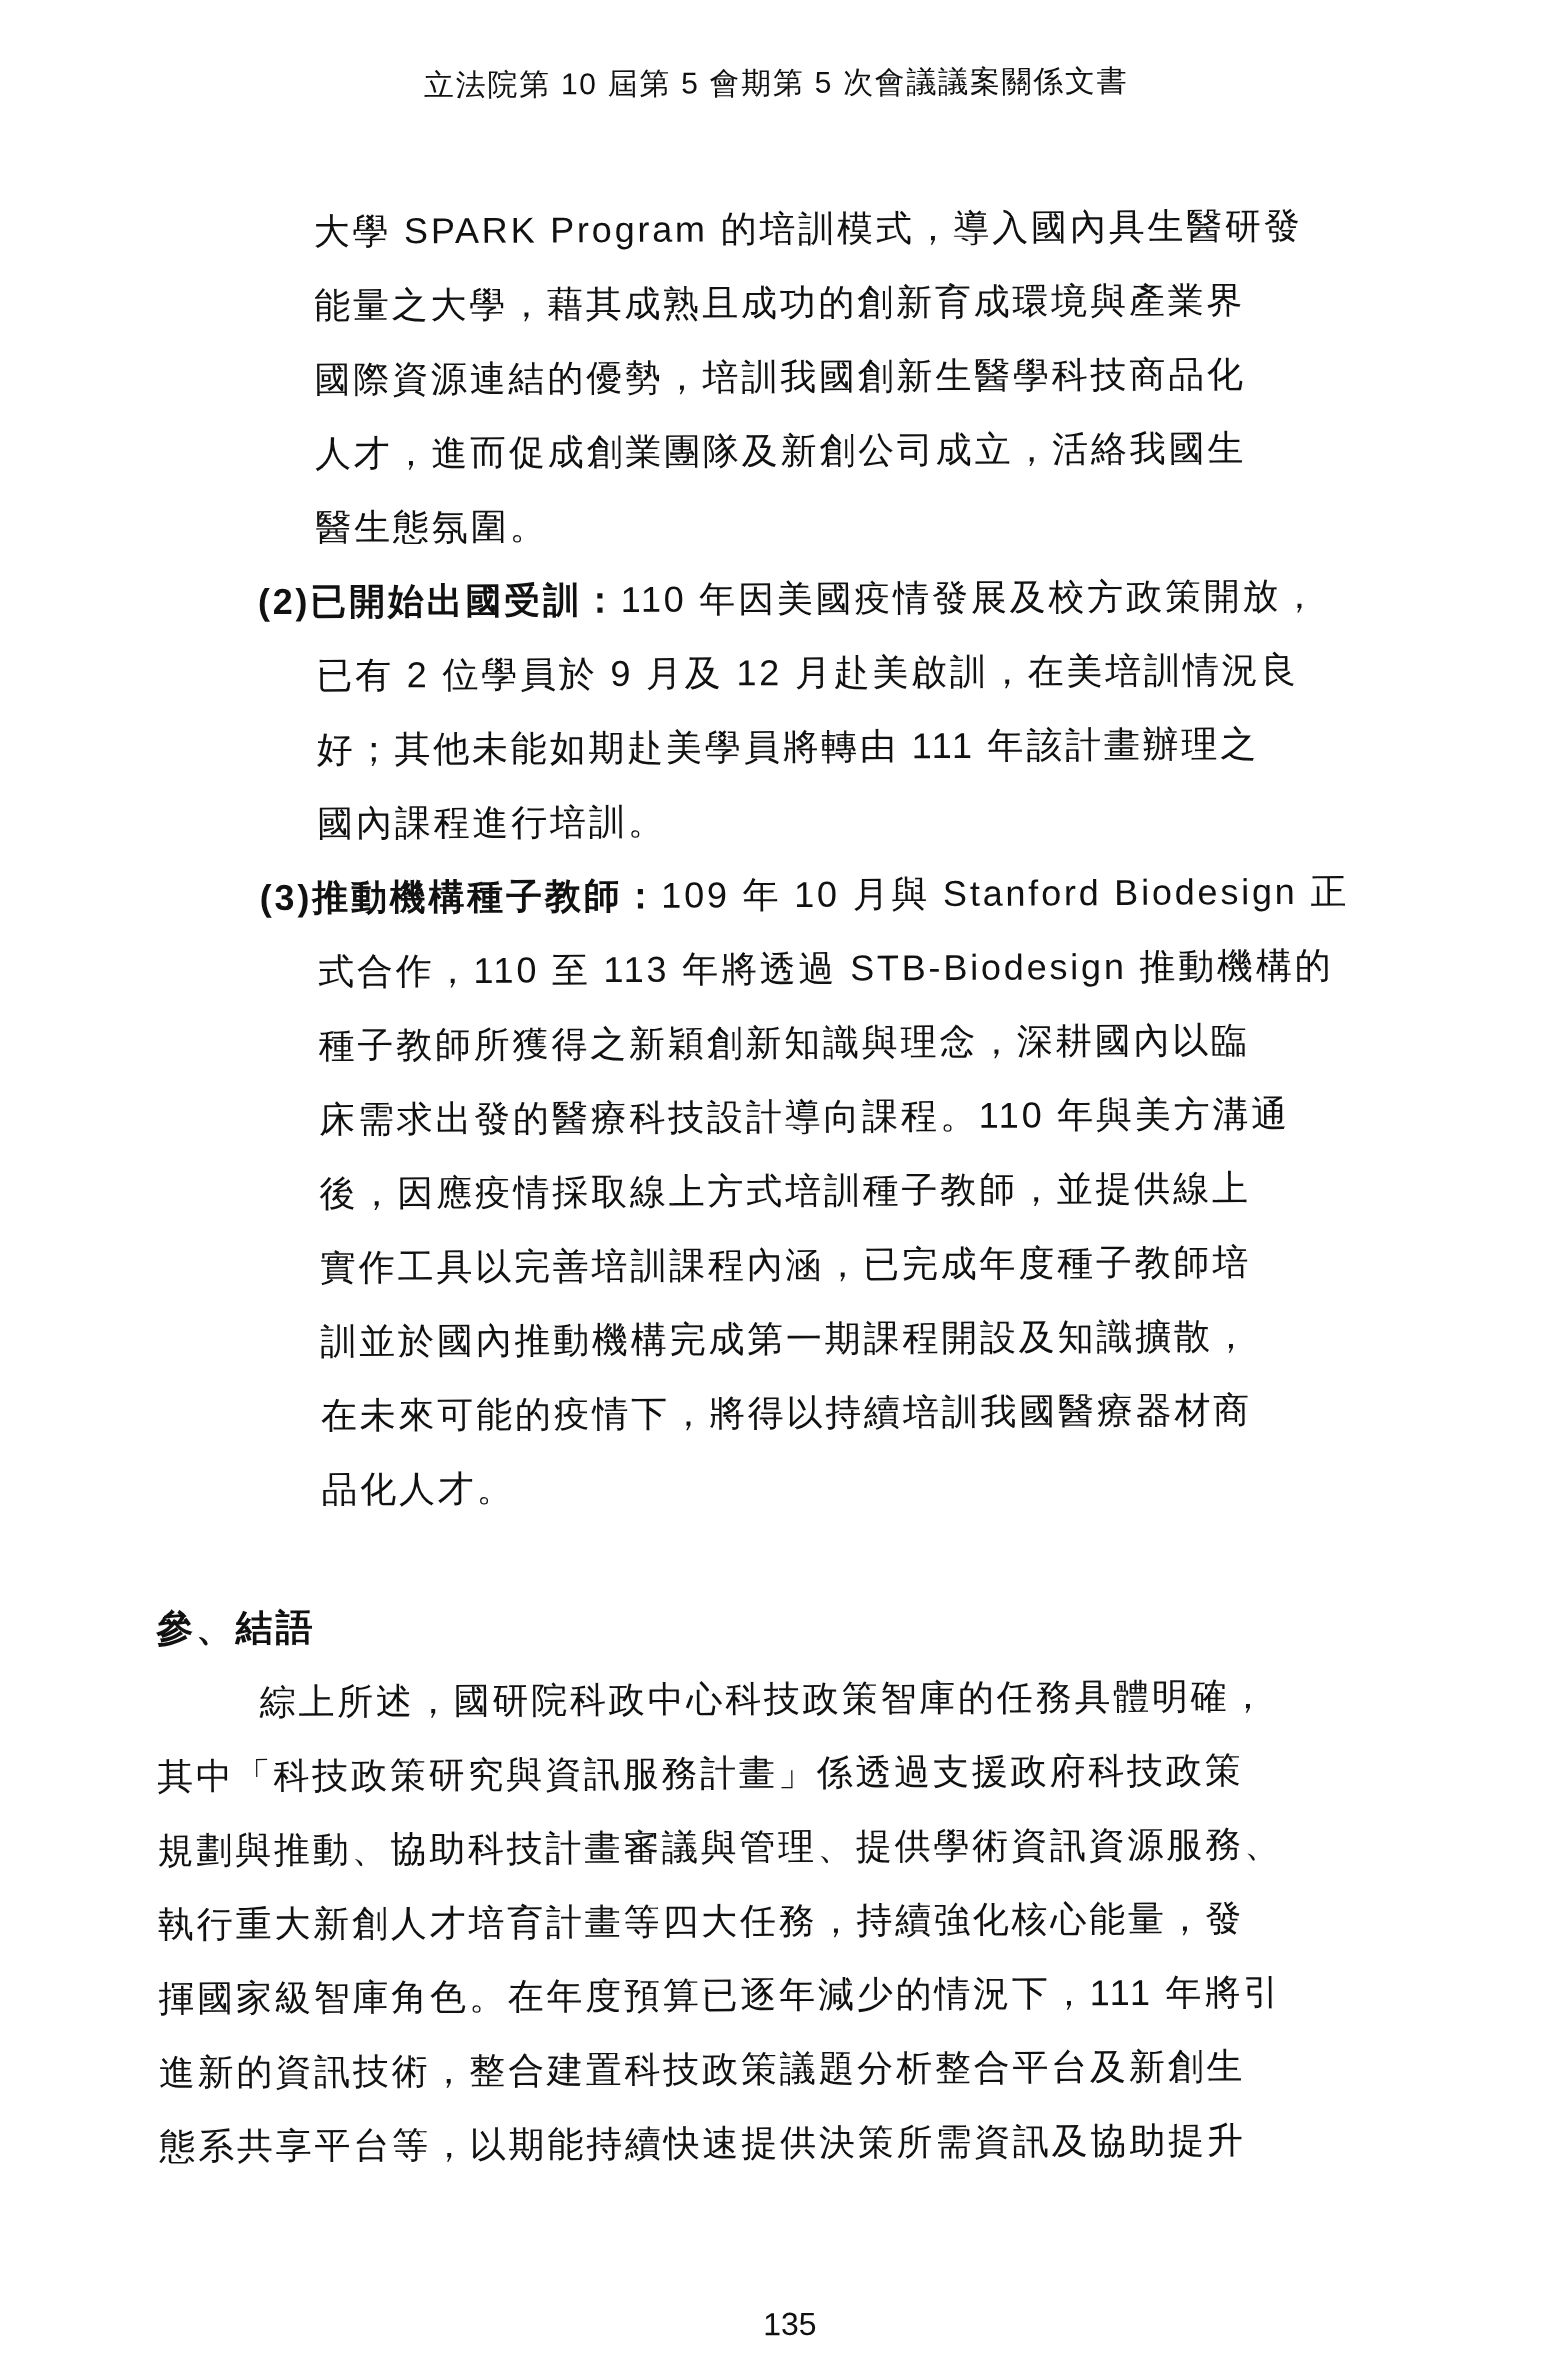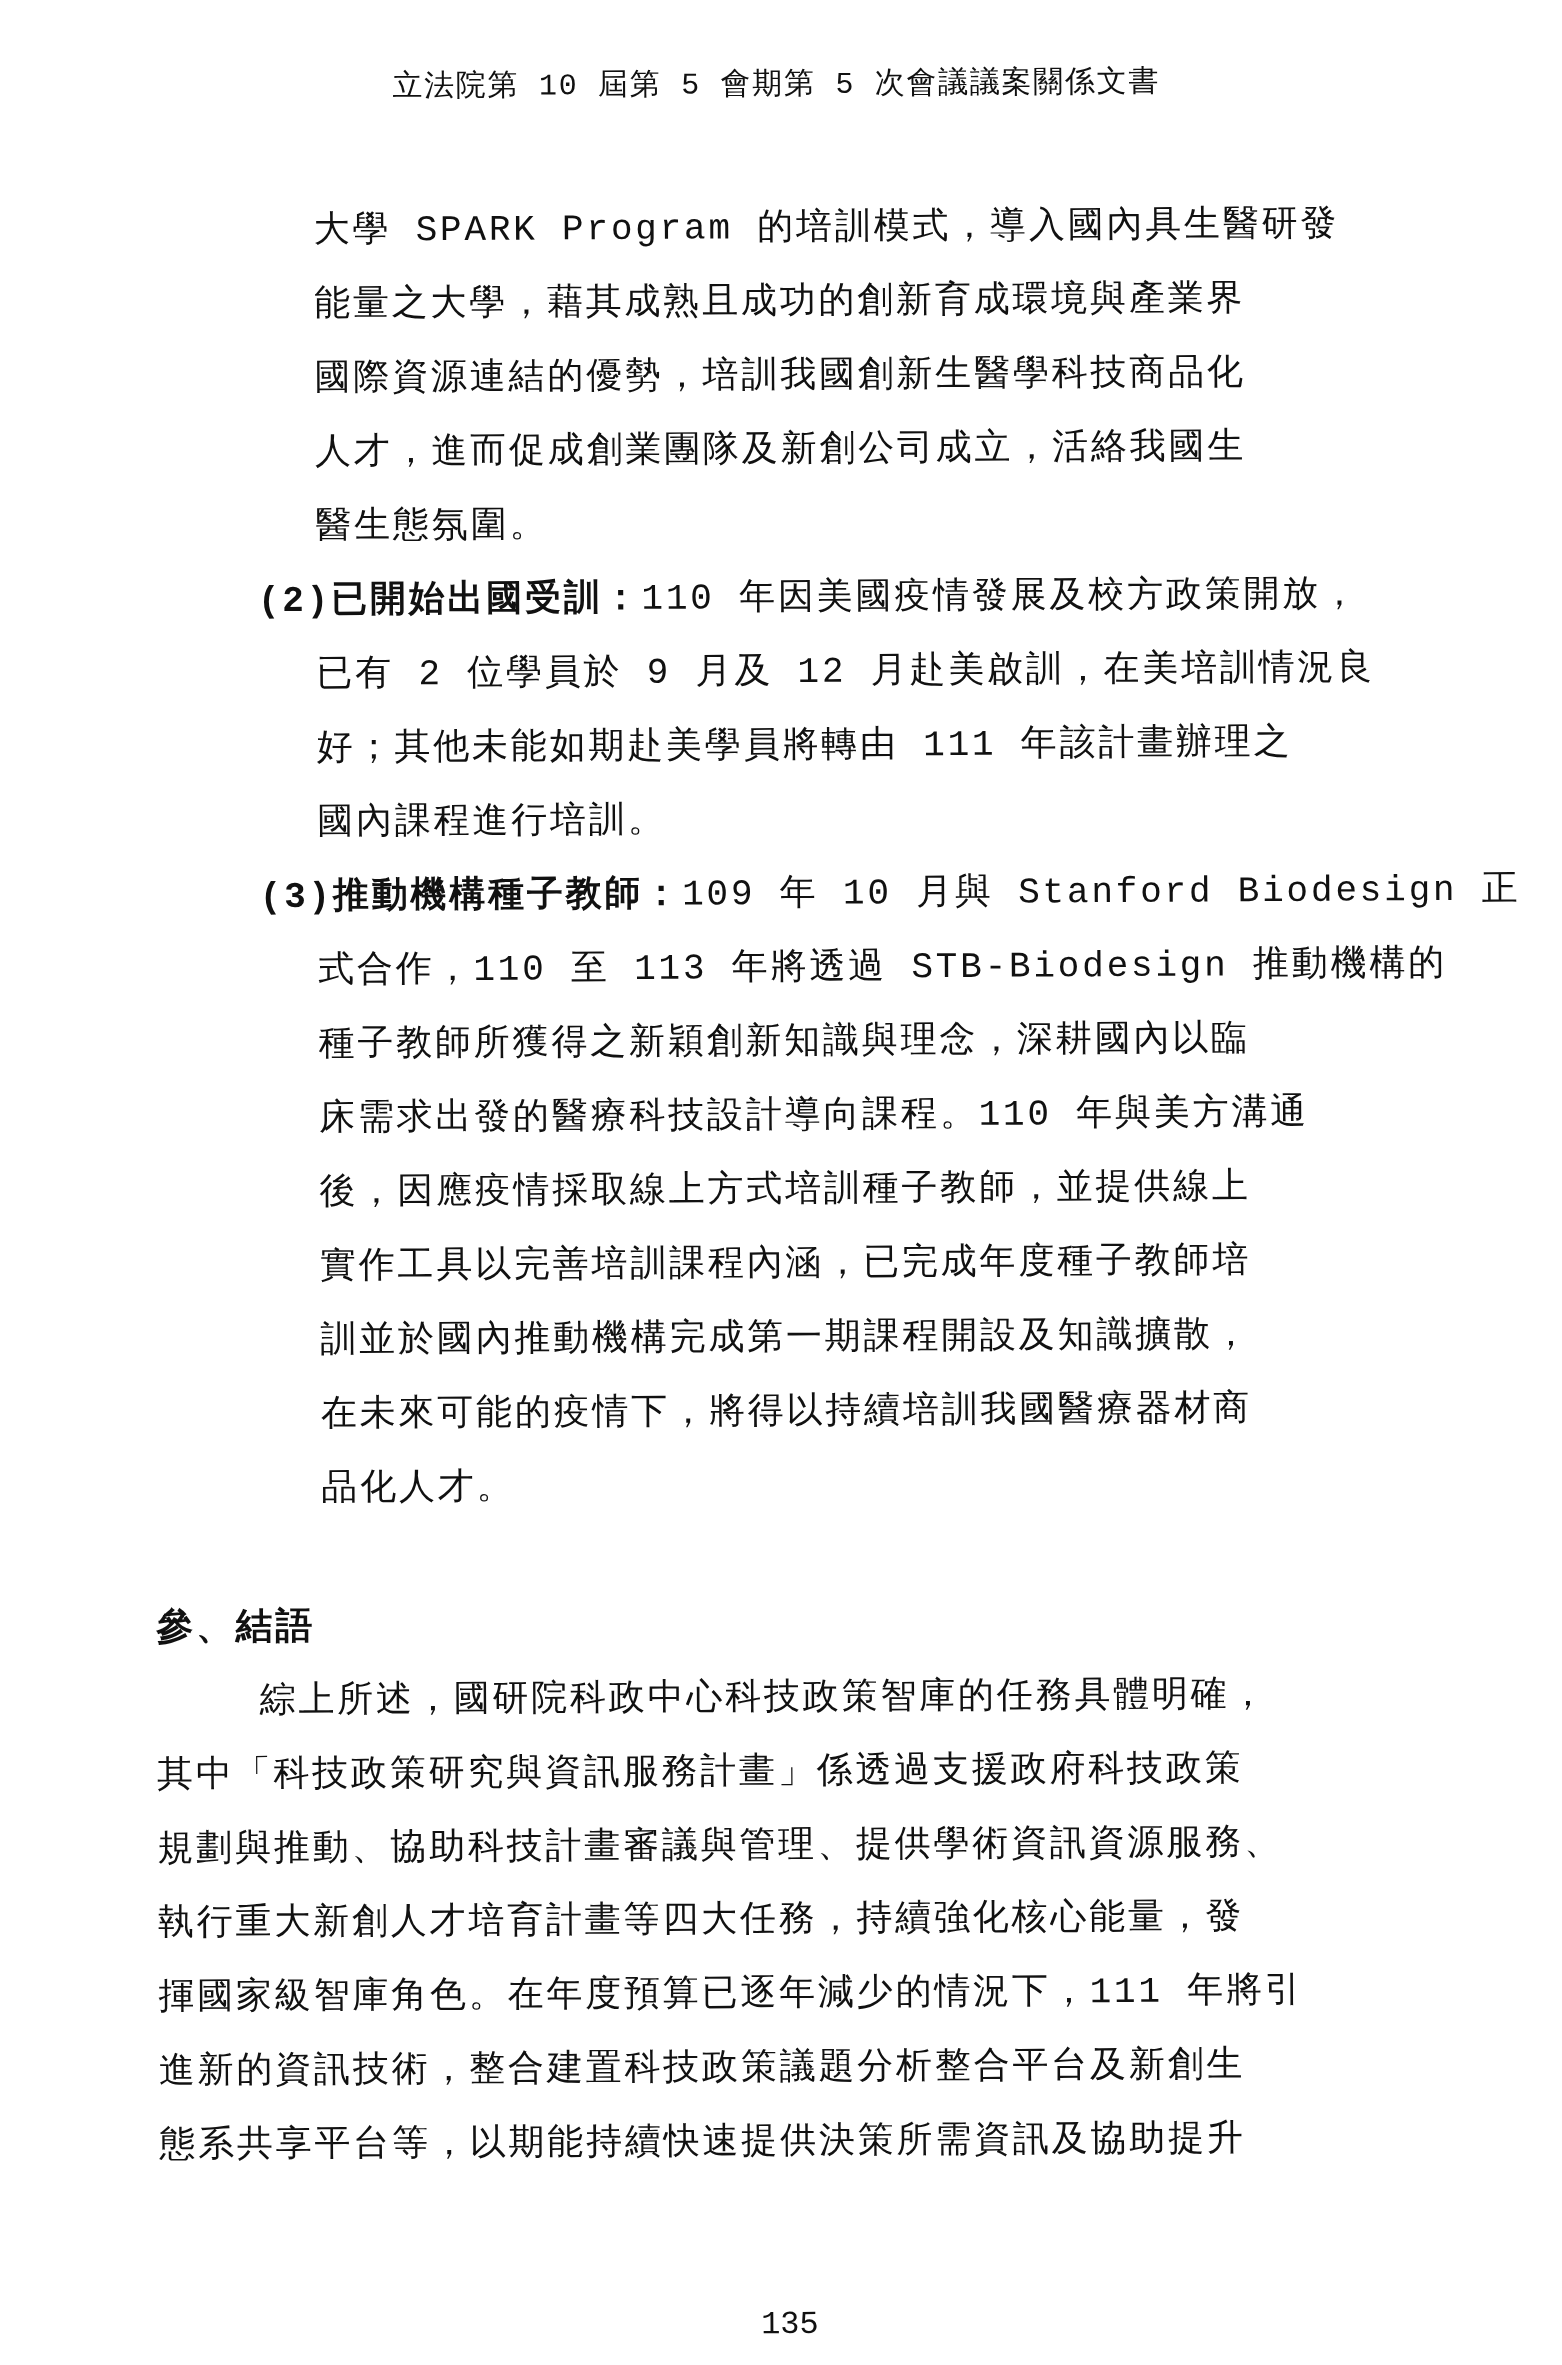--- a/index.html
+++ b/index.html
@@ -6,21 +6,21 @@
     margin: 0;
     padding: 0;
     background: #e8e8e8;
   }
   .sheet {
     position: relative;
     width: 1563px;
     height: 2366px;
     background: #ffffff;
     overflow: hidden;
-    font-family: Liberation Mono, monospace;
+    font-family: Liberation Sans, sans-serif;
     color: #111111;
   }
   .sheet-content {
     position: absolute;
     inset: 0;
     transform: rotate(-0.35deg);
     transform-origin: 50% 40%;
   }
   .doc-header {
     position: absolute;

